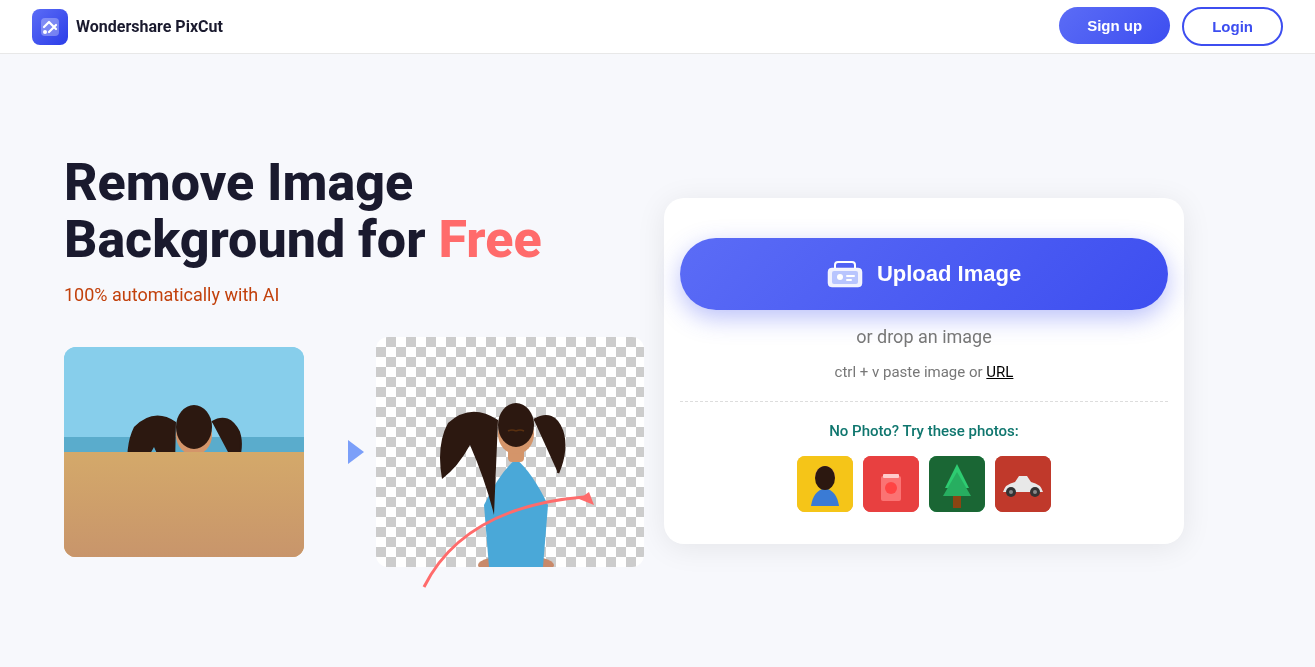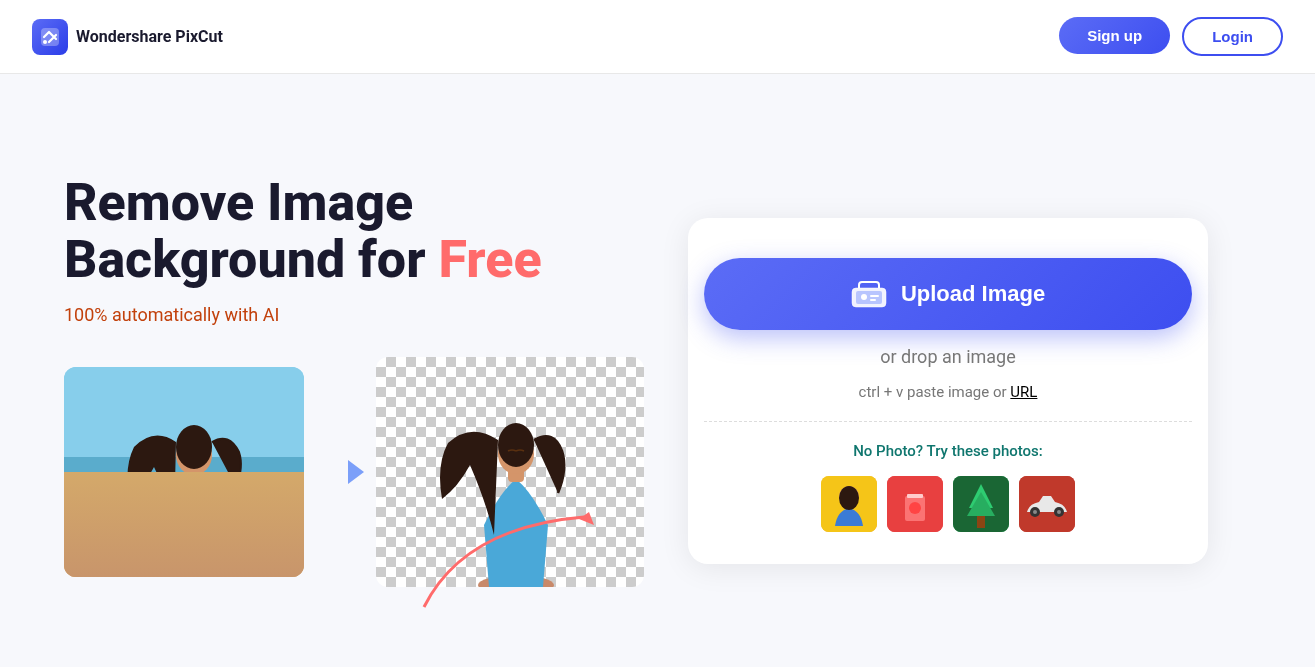--- a/index.html
+++ b/index.html
@@ -5,21 +5,21 @@
     * { margin: 0; padding: 0; box-sizing: border-box; }
     body { font-family: -apple-system, BlinkMacSystemFont, 'Segoe UI', Roboto, sans-serif; background: #f7f8fc; overflow-x: hidden; }
 
     
     nav {
       background: #fff;
       border-bottom: 1px solid #e8e8e8;
       display: flex;
       align-items: center;
       padding: 0 32px;
-      height: 74px;
+      height: 54px;
       position: relative;
       z-index: 10;
       gap: 8px;
     }
     .nav-logo {
       display: flex;
       align-items: center;
       gap: 8px;
       margin-right: 36px;
       text-decoration: none;
@@ -110,21 +110,21 @@
       font-weight: 600;
       cursor: pointer;
     }
 
     
     .main {
       display: flex;
       align-items: center;
       padding: 48px 48px 20px 64px;
       min-height: calc(667px - 62px);
-      gap: 44px;
+      gap: 20px;
     }
 
     
     .left-panel {
       flex: 1;
       max-width: 580px;
     }
     .hero-title {
       font-size: 52px;
       font-weight: 800;

